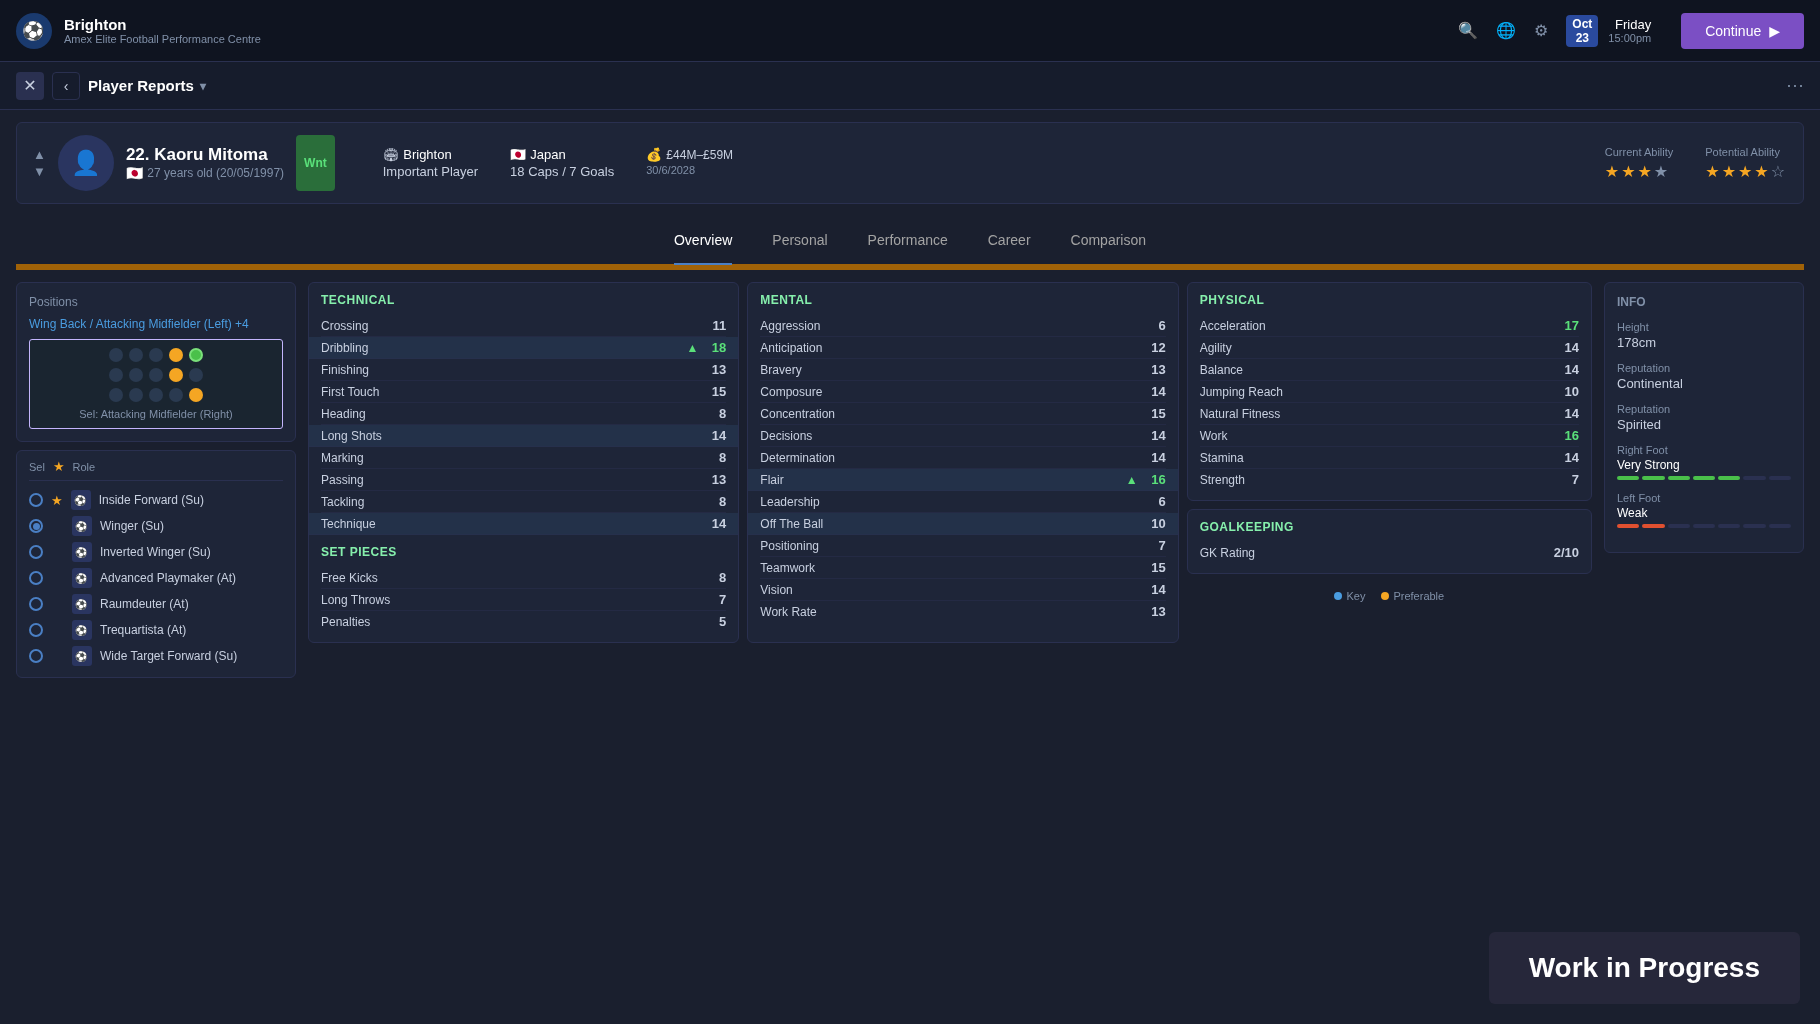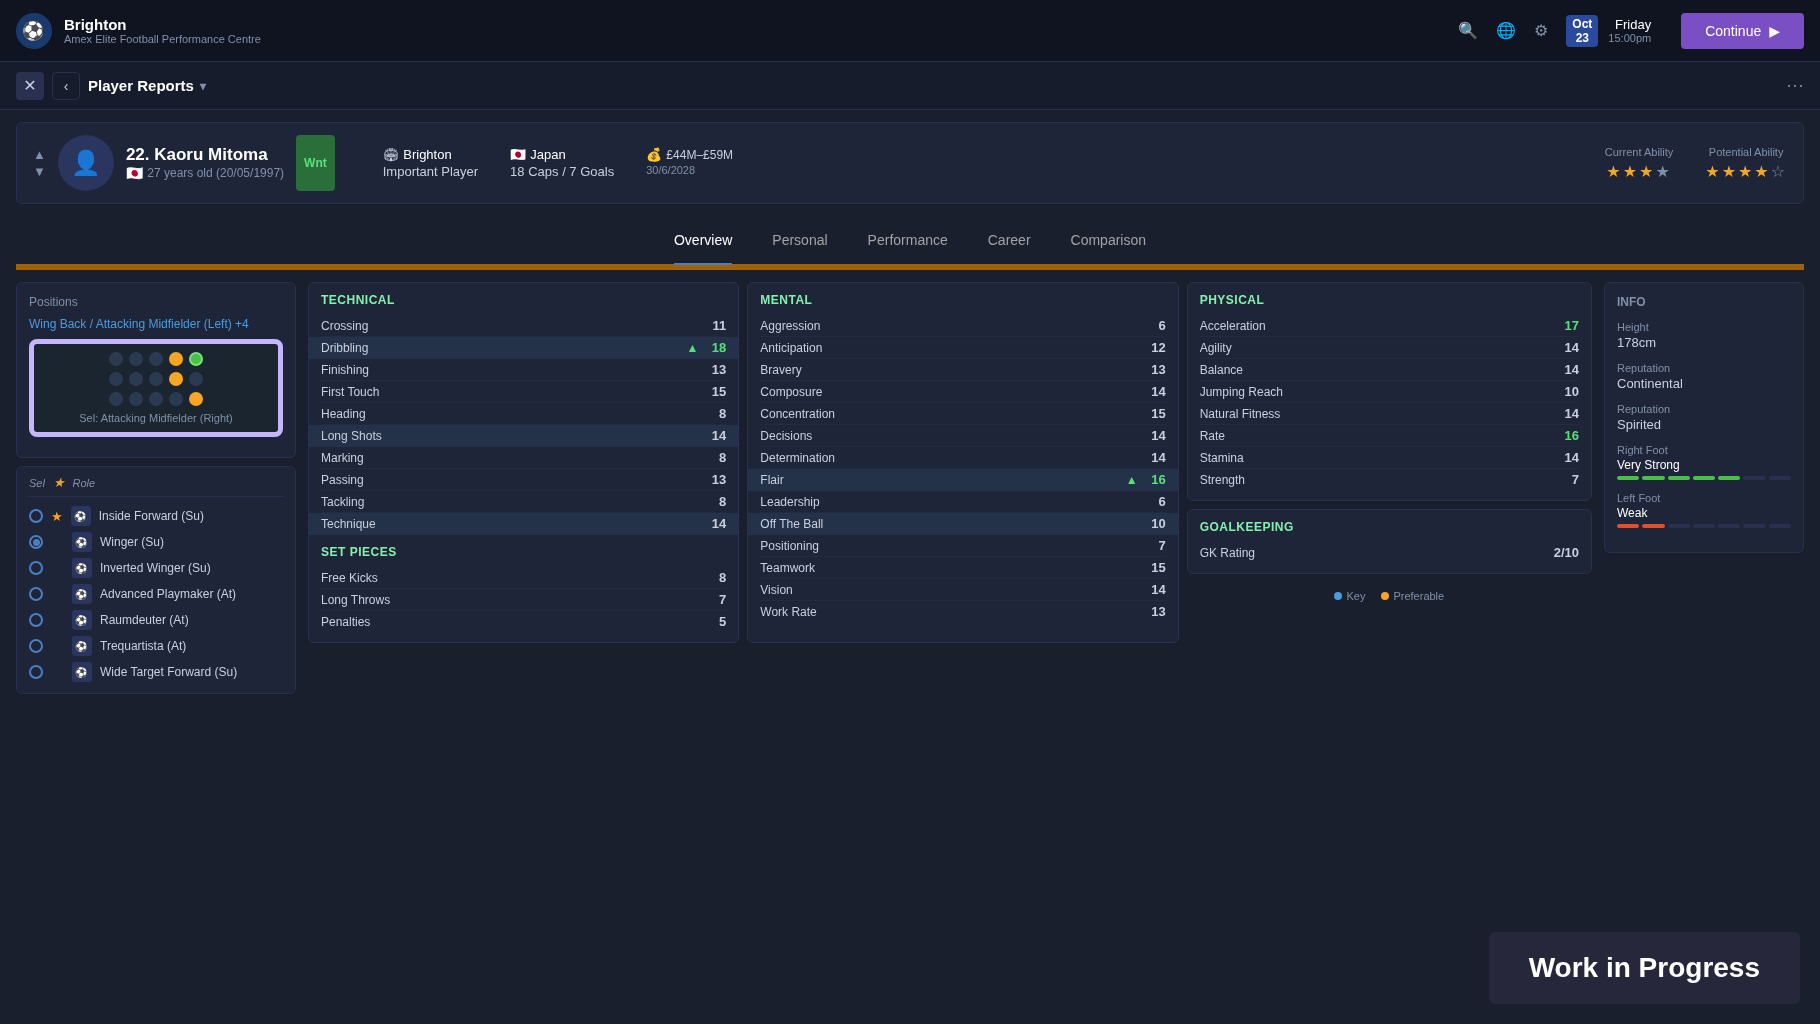--- a/index.html
+++ b/index.html
@@ -33,48 +33,48 @@
     .player-name-section { }
     .player-number-name { color: #fff; font-size: 17px; font-weight: 600; }
     .player-age { color: #8090a8; font-size: 12px; display: flex; align-items: center; gap: 4px; }
     .flag { font-size: 14px; }
     .wnt-badge { background: #2a6e3a; color: #5ae07a; border-radius: 4px; padding: 21px 8px; font-size: 12px; font-weight: bold; }
     .player-meta { display: flex; gap: 32px; margin-left: 32px; }
     .meta-item { display: flex; flex-direction: column; gap: 2px; }
     .meta-value { color: #c8d0e0; font-size: 13px; display: flex; align-items: center; gap: 4px; }
     .meta-value-highlight { color: #fff; font-weight: 500; }
     .ability-section { margin-left: auto; display: flex; gap: 32px; }
-    .ability-item { text-align: center; }
+    .ability-item { }
     .ability-label { color: #8090a8; font-size: 11px; margin-bottom: 4px; }
     .stars { color: #f5a623; font-size: 16px; letter-spacing: 2px; }
 
     
     .tabs-bar { display: flex; justify-content: center; gap: 40px; padding: 12px 0; border-bottom: 6px solid #a16207; margin: 0 16px; }
     .tab { color: #a3a3a3; font-size: 14px; cursor: pointer; padding: 4px 0; position: relative; }
     .tab.active { color: #fff; }
     .tab.active::after { content: ''; position: absolute; bottom: -13px; left: 0; right: 0; height: 2px; background: #4a7fc4; }
 
     
     .main-content { display: flex; padding: 12px 16px; gap: 12px; height: calc(1024px - 62px - 48px - 82px - 48px - 12px); }
 
     
     .left-panel { width: 280px; flex-shrink: 0; }
     .positions-section { background: #1e2538; border: 1px solid #2a3050; border-radius: 6px; padding: 12px; margin-bottom: 8px; }
     .section-title { color: #8090a8; font-size: 12px; margin-bottom: 8px; }
     .position-label { color: #4a9ce0; font-size: 12px; margin-bottom: 8px; }
-    .pitch-diagram { background: #1a2530; border: 5px solid #c4b5fd; border-radius: 8px; padding: 8px; margin-bottom: 8px; }
+    .pitch-diagram { background: #1a2530; border: 1px solid #c4b5fd; border-radius: 3px; padding: 8px; margin-bottom: 0; }
     .pitch-row { display: flex; gap: 6px; margin-bottom: 6px; justify-content: center; }
     .pitch-dot { width: 14px; height: 14px; border-radius: 50%; display: inline-block; }
     .pitch-dot.empty { background: #2a3a50; }
     .pitch-dot.yellow { background: #f5a623; }
     .pitch-dot.green { background: #4ac04a; border: 2px solid #7ae07a; }
     .pitch-sel { color: #8090a8; font-size: 11px; text-align: center; margin-top: 4px; }
 
     .roles-section { background: #1e2538; border: 1px solid #2a3050; border-radius: 6px; padding: 8px 12px; }
-    .roles-header { display: flex; gap: 8px; align-items: center; padding-bottom: 6px; border-bottom: 1px solid #2a3050; margin-bottom: 6px; font-style: italic; }
+    .roles-header { display: flex; gap: 8px; align-items: center; padding-bottom: 6px; border-bottom: 1px solid #2a3050; margin-bottom: 6px; }
     .roles-header-label { color: #8090a8; font-size: 11px; }
     .role-row { display: flex; align-items: center; gap: 8px; padding: 3px 0; cursor: pointer; }
     .role-radio { width: 14px; height: 14px; border-radius: 50%; border: 2px solid #4a7fc4; display: flex; align-items: center; justify-content: center; flex-shrink: 0; }
     .role-radio.selected::after { content: ''; width: 7px; height: 7px; border-radius: 50%; background: #4a7fc4; }
     .role-icon { width: 20px; height: 20px; background: #2a3560; border-radius: 3px; display: flex; align-items: center; justify-content: center; font-size: 10px; flex-shrink: 0; }
     .role-name { color: #c8d0e0; font-size: 12px; flex: 1; }
 
     
     .stats-panel { flex: 1; display: flex; flex-direction: column; gap: 8px; overflow-y: auto; }
     .stat-section { background: #1e2538; border: 1px solid #2a3050; border-radius: 6px; padding: 10px 12px; }
@@ -442,21 +442,21 @@
           </div>
           <div class="stat-row">
             <span class="stat-name">Jumping Reach</span>
             <span class="stat-value">10</span>
           </div>
           <div class="stat-row">
             <span class="stat-name">Natural Fitness</span>
             <span class="stat-value">14</span>
           </div>
           <div class="stat-row">
-            <span class="stat-name">Rate</span>
+            <span class="stat-name">Work</span>
             <span class="stat-value high">16</span>
           </div>
           <div class="stat-row">
             <span class="stat-name">Stamina</span>
             <span class="stat-value">14</span>
           </div>
           <div class="stat-row">
             <span class="stat-name">Strength</span>
             <span class="stat-value">7</span>
           </div>

